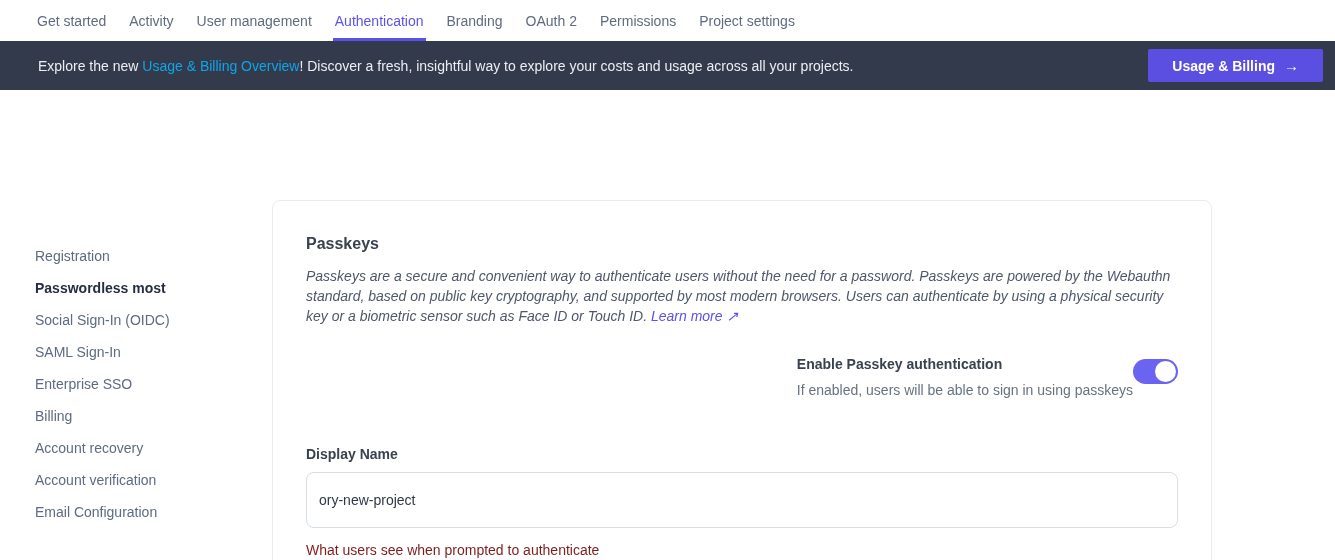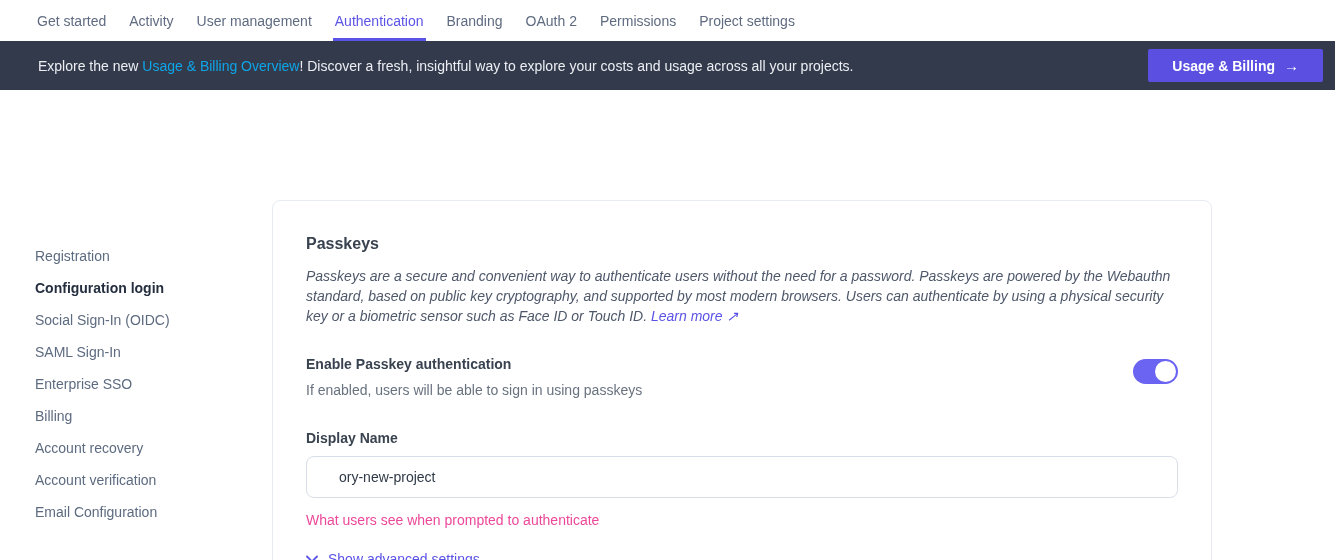--- a/index.html
+++ b/index.html
@@ -35,33 +35,33 @@
 
   
   .card { position: absolute; left: 272px; top: 110px; width: 940px; height: 466px;
     background: #ffffff; border: 1px solid #e7ebf1; border-radius: 8px; overflow: hidden; }
   .card-body { padding: 34px 33px 0 33px; }
   .card-title { font-size: 16px; font-weight: bold; color: #39424f; }
   .card-desc { margin-top: 13px; font-size: 14px; line-height: 20px; color: #4e586a; font-style: italic; }
   .learn-more { color: #5b53e6; cursor: pointer; text-decoration: none; }
 
   .toggle-row { margin-top: 30px; display: flex; align-items: flex-start;
-    justify-content: space-between; }
+    justify-content: flex-end; margin-left: 20px; }
   .field-label { font-size: 14px; font-weight: bold; color: #39424f; }
   .field-sub { margin-top: 10px; font-size: 14px; color: #68727f; }
   .toggle { width: 45px; height: 25px; border-radius: 13px; background: #6b63f1;
     position: relative; cursor: pointer; margin-top: 3px; flex-shrink: 0; }
   .toggle-knob { position: absolute; top: 2px; right: 2px; width: 21px; height: 21px;
     border-radius: 50%; background: #ffffff; }
 
-  .displayname { margin-top: 32px; }
-  .text-input { margin-top: 10px; width: 100%; height: 42px; border: 1px solid #d8dee8;
-    border-radius: 8px; padding: 0 32px; font-size: 14px; color: #2f3846;
+  .displayname { margin-top: 48px; }
+  .text-input { margin-top: 10px; width: 100%; height: 56px; border: 1px solid #d8dee8;
+    border-radius: 8px; padding: 0 12px; font-size: 14px; color: #2f3846;
     font-family: "Liberation Sans", sans-serif; outline: none; background: #ffffff; }
-  .helper { margin-top: 14px; font-size: 14px; color: #ec4899; }
+  .helper { margin-top: 14px; font-size: 14px; color: #7f1d1d; }
 
   .advanced { margin-top: 23px; display: flex; align-items: center; gap: 10px;
     color: #5b53e6; font-size: 14px; cursor: pointer; }
   .chevron-svg { display: block; }
 </style>
 </head>
 <body>
 
 <div class="app">
 
@@ -83,21 +83,21 @@
     <button class="banner-btn">
       <span>Usage &amp; Billing</span>
       <span class="arrow">→</span>
     </button>
   </div>
 
   <div class="content">
 
     <div class="sidebar">
       <div class="side-item">Registration</div>
-      <div class="side-item active">Configuration login</div>
+      <div class="side-item active">Passwordless most</div>
       <div class="side-item">Social Sign-In (OIDC)</div>
       <div class="side-item">SAML Sign-In</div>
       <div class="side-item">Enterprise SSO</div>
       <div class="side-item">Billing</div>
       <div class="side-item">Account recovery</div>
       <div class="side-item">Account verification</div>
       <div class="side-item">Email Configuration</div>
 
     </div>
 

